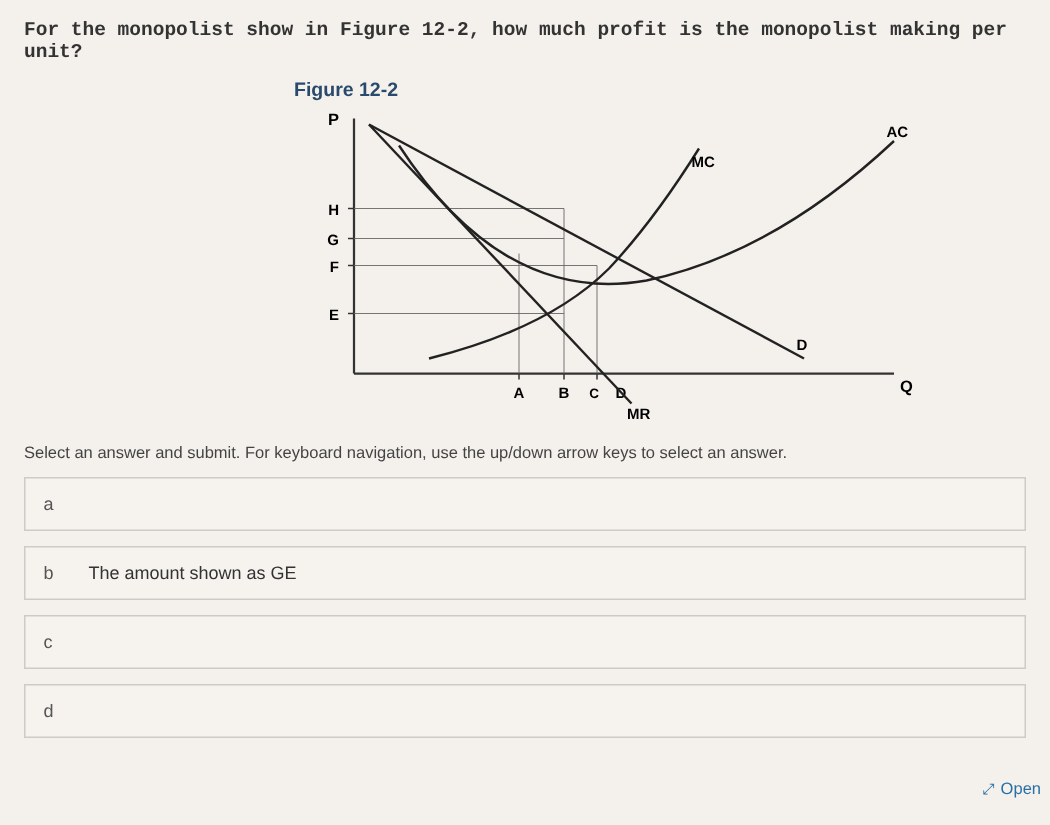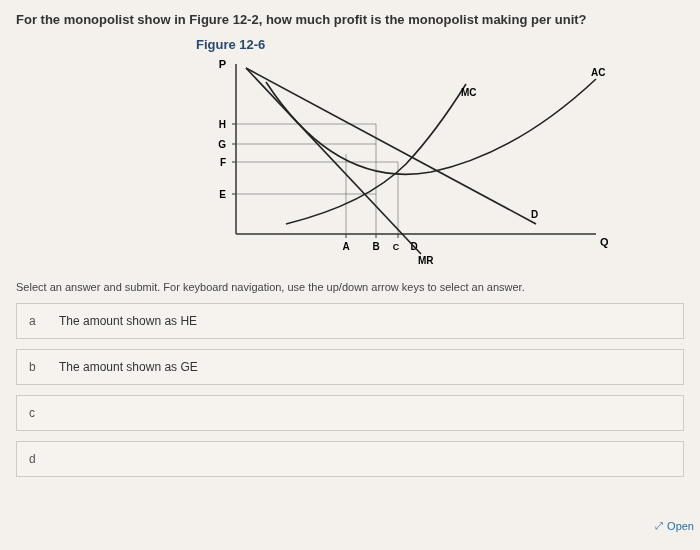--- a/index.html
+++ b/index.html
@@ -8,20 +8,21 @@
     font-family: Arial, sans-serif;
     background: #f4f1ed;
     color: #333;
     width: 700px;
     box-sizing: border-box;
   }
   .question-text {
     font-size: 13px;
     font-weight: bold;
     margin-bottom: 10px;
+    font-family: Liberation Mono, monospace;
   }
   .figure-block {
     margin: 8px 0 12px 180px;
   }
   .figure-title {
     font-size: 13px;
     font-weight: bold;
     color: #2a4a6b;
     margin-bottom: 2px;
   }
@@ -66,21 +67,21 @@
   .open-btn .icon {
     font-size: 10px;
   }
 </style>
 </head>
 <body>
 
 <div class="question-text">For the monopolist show in Figure 12-2, how much profit is the monopolist making per unit?</div>
 
 <div class="figure-block">
-  <div class="figure-title">Figure 12-6</div>
+  <div class="figure-title">Figure 12-2</div>
   <svg class="figure-svg" width="430" height="215" viewBox="0 0 430 215">
 
     <line x1="40" y1="10" x2="40" y2="180" stroke="#333" stroke-width="1.5"></line>
     <line x1="40" y1="180" x2="400" y2="180" stroke="#333" stroke-width="1.5"></line>
     <text x="30" y="14" font-size="11" font-weight="bold" text-anchor="end">P</text>
     <text x="404" y="192" font-size="11" font-weight="bold">Q</text>
 
     <line x1="36" y1="70" x2="40" y2="70" stroke="#333"></line>
     <text x="30" y="74" font-size="10" font-weight="bold" text-anchor="end">H</text>
     <line x1="36" y1="90" x2="40" y2="90" stroke="#333"></line>
@@ -118,21 +119,20 @@
     <path d="M 70 28 Q 140 135 235 118 Q 320 100 400 25" fill="none" stroke="#222" stroke-width="1.6"></path>
     <text x="395" y="22" font-size="10" font-weight="bold">AC</text>
   </svg>
 </div>
 
 <div class="instructions">Select an answer and submit. For keyboard navigation, use the up/down arrow keys to select an answer.</div>
 
 <div class="options">
   <div class="option">
     <span class="letter">a</span>
-    <span>The amount shown as HE</span>
   </div>
   <div class="option">
     <span class="letter">b</span>
     <span>The amount shown as GE</span>
   </div>
   <div class="option">
     <span class="letter">c</span>
   </div>
   <div class="option">
     <span class="letter">d</span>

